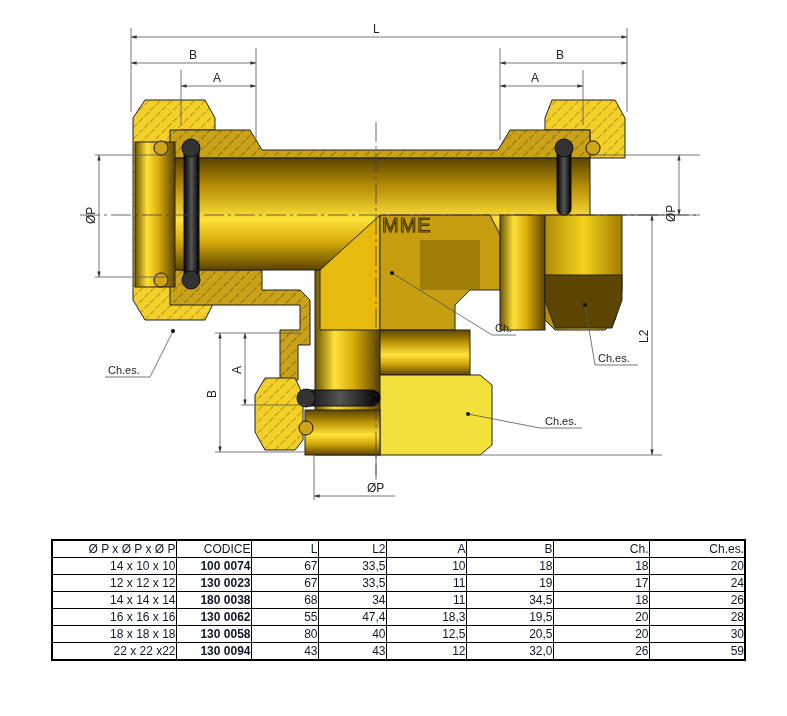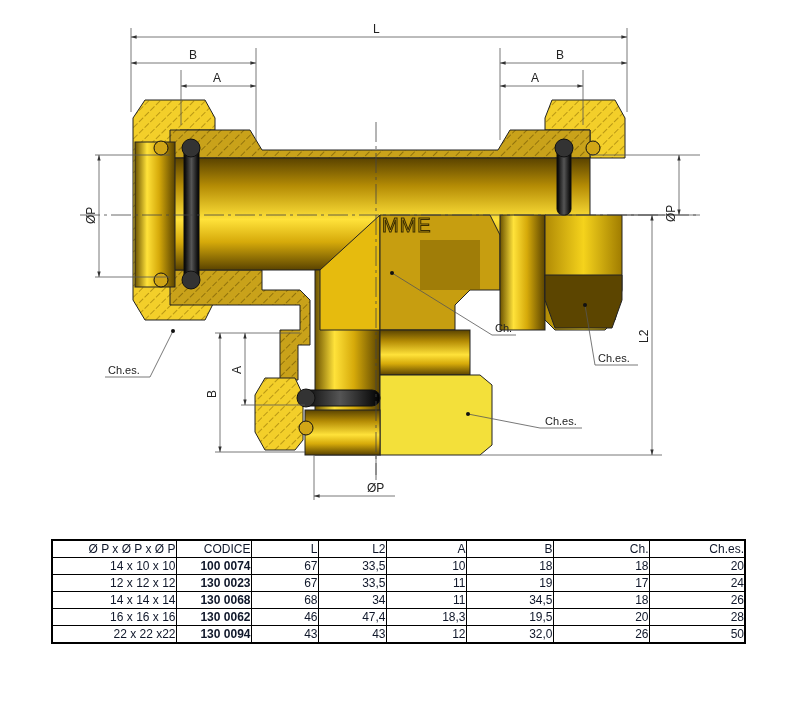--- a/index.html
+++ b/index.html
@@ -219,42 +219,52 @@
       <td class="code">130 0023</td>
       <td>67</td>
       <td>33,5</td>
       <td>11</td>
       <td>19</td>
       <td>17</td>
       <td>24</td>
     </tr>
     <tr>
       <td>14 x 14 x 14</td>
-      <td class="code">130 0068</td>
+      <td class="code">180 0038</td>
       <td>68</td>
       <td>34</td>
       <td>11</td>
       <td>34,5</td>
       <td>18</td>
       <td>26</td>
     </tr>
     <tr>
       <td>16 x 16 x 16</td>
       <td class="code">130 0062</td>
-      <td>46</td>
+      <td>55</td>
       <td>47,4</td>
       <td>18,3</td>
       <td>19,5</td>
       <td>20</td>
       <td>28</td>
+    </tr>
+    <tr>
+      <td>18 x 18 x 18</td>
+      <td class="code">130 0058</td>
+      <td>80</td>
+      <td>40</td>
+      <td>12,5</td>
+      <td>20,5</td>
+      <td>20</td>
+      <td>30</td>
     </tr>
     <tr>
       <td>22 x 22 x22</td>
       <td class="code">130 0094</td>
       <td>43</td>
       <td>43</td>
       <td>12</td>
       <td>32,0</td>
       <td>26</td>
-      <td>50</td>
+      <td>59</td>
     </tr>
   </tbody>
 </table>
 
 </body></html>

